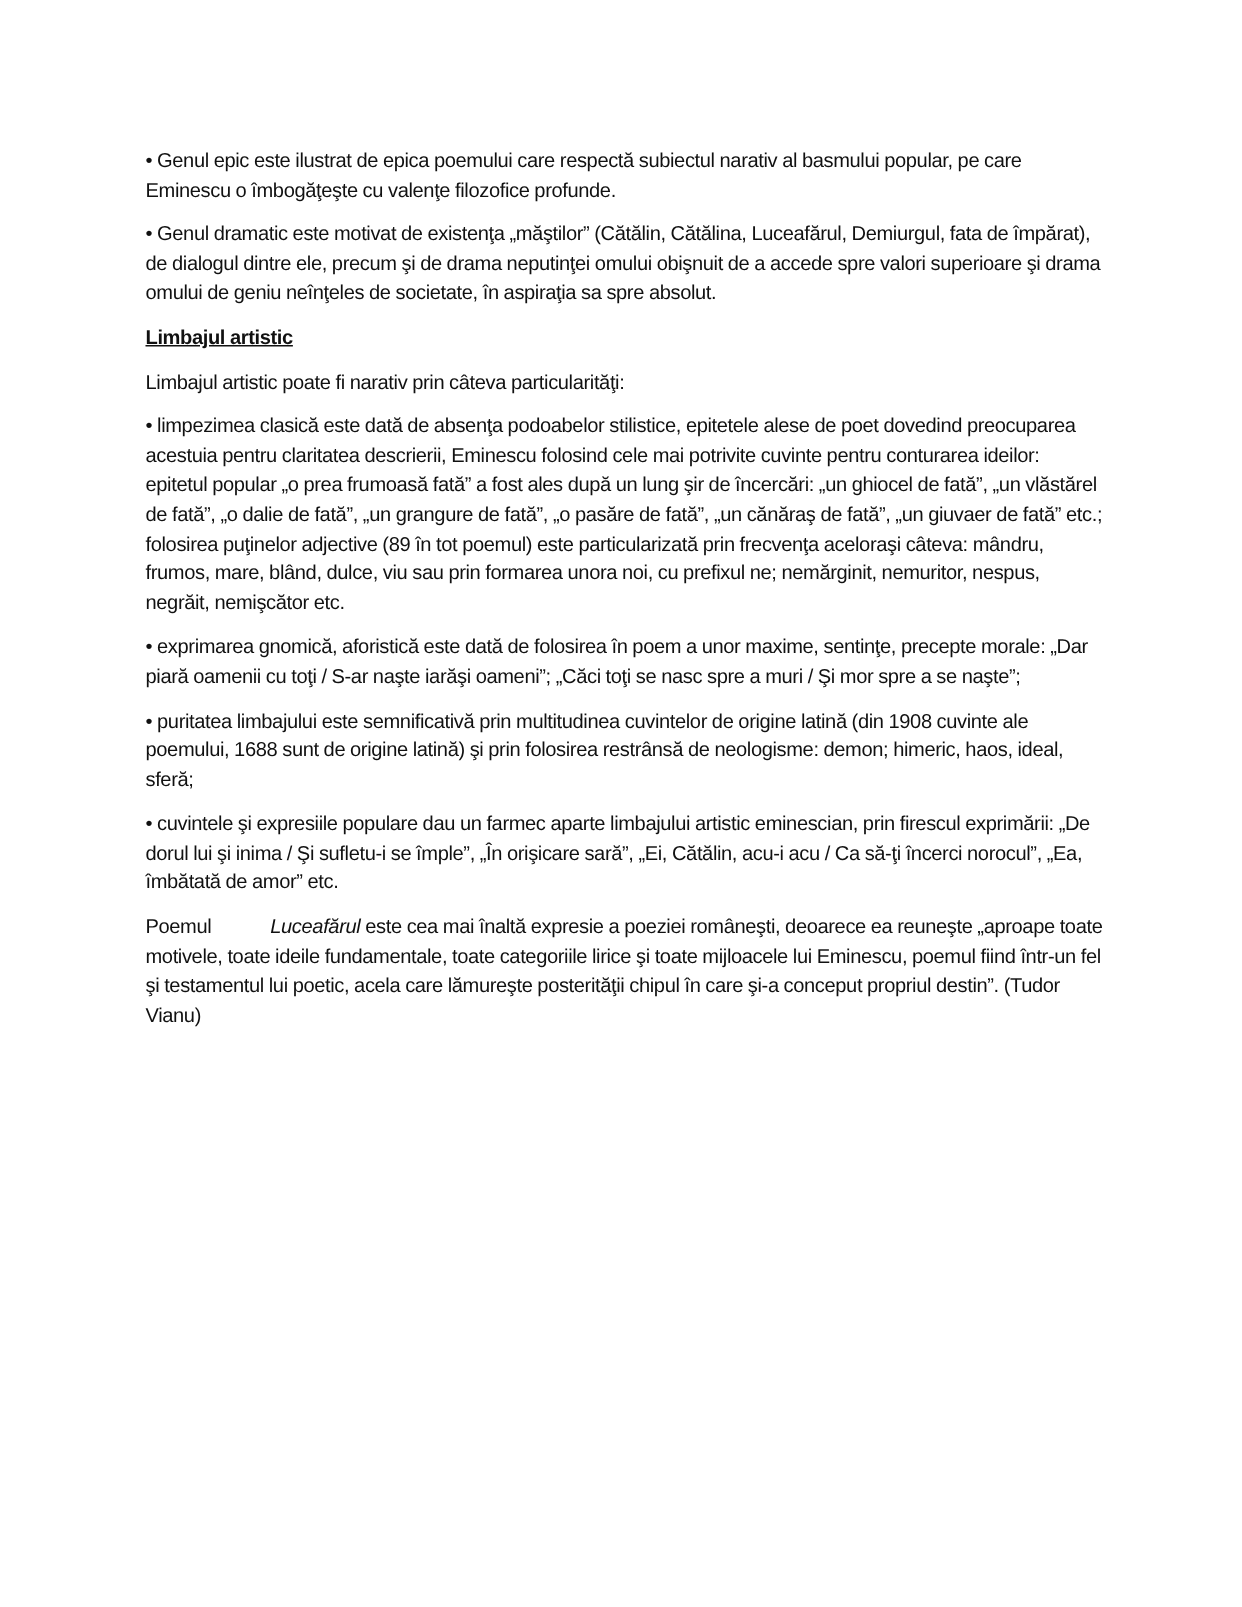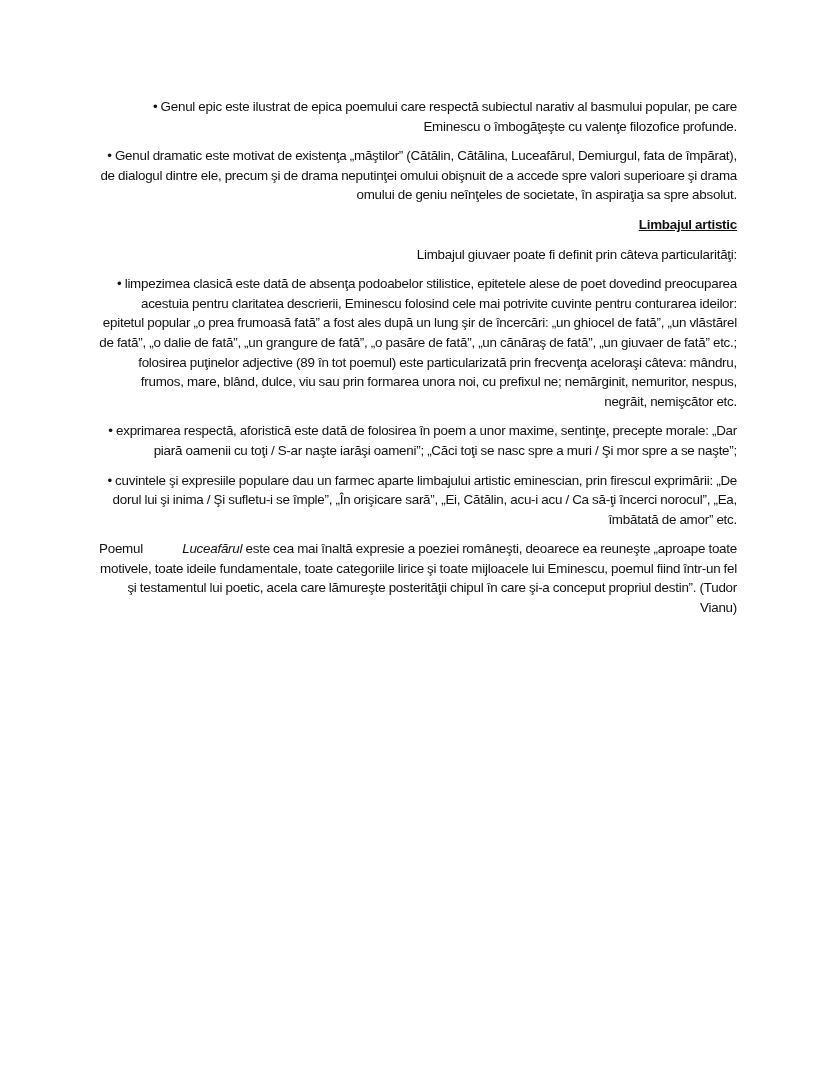--- a/index.html
+++ b/index.html
@@ -17,21 +17,20 @@
       position: absolute;
       left: 97px;
       top: 97px;
       width: 640px;
       font-family: "Liberation Sans", sans-serif;
       font-size: 13.4px;
       line-height: 19.6px;
       color: #111111;
       letter-spacing: -0.25px;
       word-spacing: -0.2px;
-      text-align: right;
     }
     .para {
       margin: 0 0 10px 0;
       padding: 0;
     }
     .heading {
       font-weight: bold;
       margin: 0 0 10px 0;
       text-decoration: underline;
     }
@@ -41,20 +40,21 @@
     }
   </style>
 </head>
 <body>
 
 <div class="page">
   <p class="para">• Genul epic este ilustrat de epica poemului care respectă subiectul narativ al basmului popular, pe care Eminescu o îmbogăţeşte cu valenţe filozofice profunde.</p>
   <p class="para">• Genul dramatic este motivat de existenţa „măştilor” (Cătălin, Cătălina, Luceafărul, Demiurgul, fata de împărat), de dialogul dintre ele, precum şi de drama neputinţei omului obişnuit de a accede spre valori superioare şi drama omului de geniu neînţeles de societate, în aspiraţia sa spre absolut.</p>
 
   <p class="heading">Limbajul artistic</p>
-  <p class="para">Limbajul giuvaer poate fi definit prin câteva particularităţi:</p>
+  <p class="para">Limbajul artistic poate fi narativ prin câteva particularităţi:</p>
 
   <p class="para">• limpezimea clasică este dată de absenţa podoabelor stilistice, epitetele alese de poet dovedind preocuparea acestuia pentru claritatea descrierii, Eminescu folosind cele mai potrivite cuvinte pentru conturarea ideilor: epitetul popular „o prea frumoasă fată” a fost ales după un lung şir de încercări: „un ghiocel de fată”, „un vlăstărel de fată”, „o dalie de fată”, „un grangure de fată”, „o pasăre de fată”, „un cănăraş de fată”, „un giuvaer de fată” etc.; folosirea puţinelor adjective (89 în tot poemul) este particularizată prin frecvenţa aceloraşi câteva: mândru, frumos, mare, blând, dulce, viu sau prin formarea unora noi, cu prefixul ne; nemărginit, nemuritor, nespus, negrăit, nemişcător etc.</p>
-  <p class="para">• exprimarea respectă, aforistică este dată de folosirea în poem a unor maxime, sentinţe, precepte morale: „Dar piară oamenii cu toţi / S-ar naşte iarăşi oameni”; „Căci toţi se nasc spre a muri / Şi mor spre a se naşte”;</p>
+  <p class="para">• exprimarea gnomică, aforistică este dată de folosirea în poem a unor maxime, sentinţe, precepte morale: „Dar piară oamenii cu toţi / S-ar naşte iarăşi oameni”; „Căci toţi se nasc spre a muri / Şi mor spre a se naşte”;</p>
+  <p class="para">• puritatea limbajului este semnificativă prin multitudinea cuvintelor de origine latină (din 1908 cuvinte ale poemului, 1688 sunt de origine latină) şi prin folosirea restrânsă de neologisme: demon; himeric, haos, ideal, sferă;</p>
   <p class="para">• cuvintele şi expresiile populare dau un farmec aparte limbajului artistic eminescian, prin firescul exprimării: „De dorul lui şi inima / Şi sufletu-i se împle”, „În orişicare sară”, „Ei, Cătălin, acu-i acu / Ca să-ţi încerci norocul”, „Ea, îmbătată de amor” etc.</p>
 
   <p class="para"><span>Poemul </span><span class="italic">Luceafărul</span><span> este cea mai înaltă expresie a poeziei româneşti, deoarece ea reuneşte „aproape toate motivele, toate ideile fundamentale, toate categoriile lirice şi toate mijloacele lui Eminescu, poemul fiind într-un fel şi testamentul lui poetic, acela care lămureşte posterităţii chipul în care şi-a conceput propriul destin”. (Tudor Vianu)</span></p>
 </div>
 
 </body></html>

